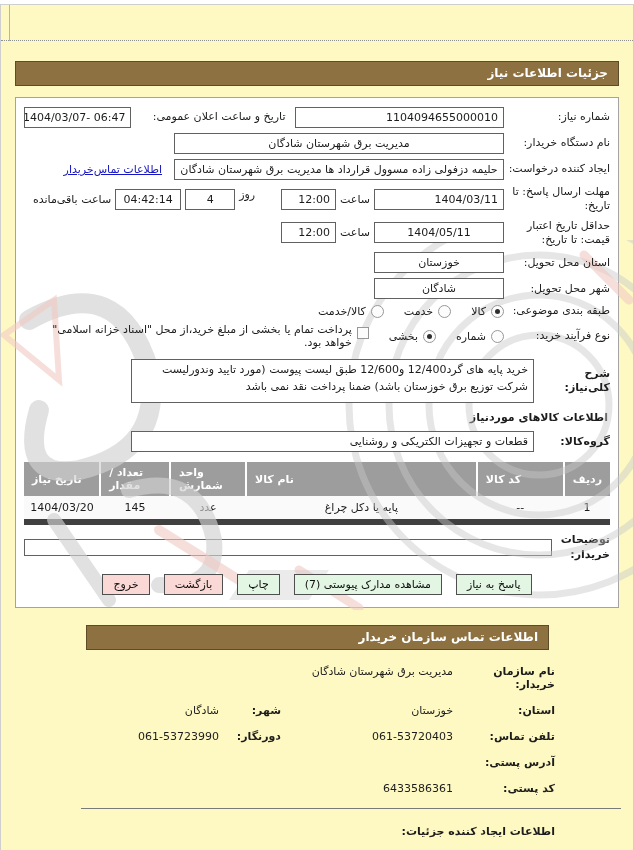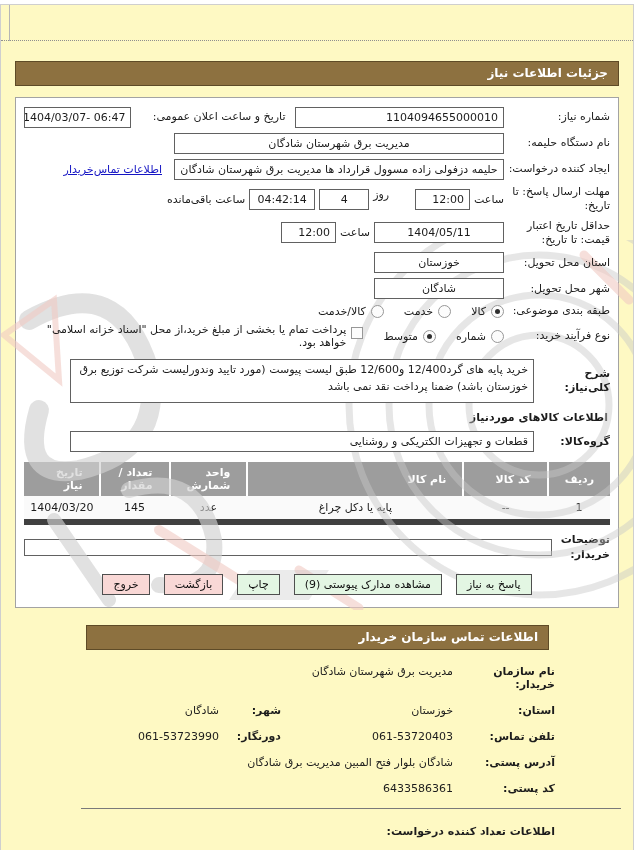--- a/index.html
+++ b/index.html
@@ -21,38 +21,38 @@
   .panel { margin:0 14px; border:1px solid #a3a3a3; background:#fff; padding:9px 8px 6px; position:relative; }
 
   .frow { display:flex; align-items:center; gap:4px; margin-bottom:5px; position:relative; z-index:2; }
   .flabel { width:102px; flex:none; line-height:1.3; }
   .b { font-weight:bold; }
   .box { border:1px solid #616161; background:#fff; height:21px; display:flex; align-items:center;
          padding:0 5px; overflow:hidden; white-space:nowrap; }
   .jc { justify-content:center; }
   .ltr { direction:ltr; unicode-bidi:embed; }
   .w115{width:115px} .w130{width:130px} .w195{width:224px} .w330{width:330px}
-  .w55{width:55px} .w50{width:50px} .w66{width:66px} .w458{width:464px}
+  .w55{width:55px} .w50{width:50px} .w66{width:66px} .w458{width:403px}
   .area { height:44px; white-space:normal; align-items:flex-start; padding-top:2px; line-height:1.5; }
   .gap20 { width:18px; flex:none; }
   .raised { position:relative; top:-5px; }
   .link { color:#1515c4; text-decoration:underline; cursor:pointer; margin-right:8px; }
 
   .radio { width:13px; height:13px; border-radius:50%; border:1px solid #979797; background:#fcfcfc;
            display:inline-block; position:relative; flex:none; }
   .radio.checked::after { content:""; position:absolute; top:3px; left:3px; right:3px; bottom:3px;
            border-radius:50%; background:#2f2f2f; }
   .chk { width:12px; height:12px; border:1px solid #979797; background:#fcfcfc; flex:none; position:relative; top:-3px; }
   .opt { margin-left:16px; display:inline-flex; align-items:center; gap:5px; }
 
   .goods-title { font-weight:bold; margin:8px 2px 7px; }
 
   table.items { width:100%; border-collapse:collapse; margin:10px 0 8px; }
-  table.items th { background:#9d9d9d; color:#fff; font-weight:bold; font-size:11px; padding:4px 16px;
-                   border-left:2px solid #fff; text-align:right; }
+  table.items th { background:#9d9d9d; color:#fff; font-weight:bold; font-size:11px; padding:4px 8px;
+                   border-left:2px solid #fff; text-align:left; }
   table.items th:last-child { border-left:none; }
   table.items td { background:#fafafa; border-bottom:6px solid #404040; padding:5px 4px; text-align:center; }
 
   .notes-row { display:flex; align-items:center; gap:4px; margin:2px 0 8px; }
   .notes-label { width:54px; flex:none; font-weight:bold; line-height:1.3; }
   .notes-input { flex:1; height:17px; border:1px solid #616161; background:#fff; font-family:inherit; font-size:11px; }
 
   .btnrow { display:flex; justify-content:center; align-items:center; gap:14px; margin:12px 0 6px; position:relative; z-index:2; }
   .btn { border:1px solid #4f4f4f; background:#e3f6e3; font-family:inherit; font-size:11px;
          padding:3px 10px; cursor:pointer; color:#111; }
@@ -110,32 +110,35 @@
       <span class="box w195">
           <span class="ltr">1104094655000010</span>
         </span>
       <span class="flabel" style="width:150px; margin-right:6px;">تاریخ و ساعت اعلان عمومی:</span>
       <span class="box w115">
           <span class="ltr">1404/03/07- 06:47</span>
         </span>
     </div>
 
     <div class="frow">
-      <span class="flabel">نام دستگاه حلیمه:</span>
+      <span class="flabel">نام دستگاه خریدار:</span>
       <span class="box w330 jc">مدیریت برق شهرستان شادگان</span>
     </div>
 
     <div class="frow">
       <span class="flabel">ایجاد کننده درخواست:</span>
       <span class="box w330 jc">حلیمه دزفولی زاده مسوول قرارداد ها مدیریت برق شهرستان شادگان</span>
       <a class="link">اطلاعات تماس‌خریدار</a>
     </div>
 
     <div class="frow">
       <span class="flabel">مهلت ارسال پاسخ: تا تاریخ:</span>
+      <span class="box w130" style="justify-content:flex-start">
+          <span class="ltr">1404/03/11</span>
+        </span>
       <span>ساعت</span>
       <span class="box w55">
           <span class="ltr">12:00</span>
         </span>
       <span class="gap20"></span>
       <span class="raised">روز</span>
       <span class="box w50 jc">4</span>
       <span class="box w66 jc">
           <span class="ltr">04:42:14</span>
         </span>
@@ -180,21 +183,21 @@
     </div>
 
     <div class="frow">
       <span class="flabel">نوع فرآیند خرید:</span>
       <span class="opt">
         <span class="radio"></span>
         <span>شماره</span>
       </span>
       <span class="opt">
         <span class="radio checked"></span>
-        <span>متوسط</span>
+        <span>بخشی</span>
       </span>
       <span class="opt">
         <span class="chk"></span>
         <span>پرداخت تمام یا بخشی از مبلغ خرید،از محل "اسناد خزانه اسلامی" خواهد بود.</span>
       </span>
     </div>
 
     <div class="frow" style="margin-top:10px">
       <span class="flabel b" style="width:72px">شرح کلی‌نیاز:</span>
       <span class="box w458 area">خرید پایه های گرد12/400 و12/600 طبق لیست پیوست (مورد تایید وندورلیست شرکت توزیع برق خوزستان باشد) ضمنا پرداخت نقد نمی باشد</span>
@@ -230,21 +233,21 @@
       </tbody>
     </table>
 
     <div class="notes-row">
       <span class="notes-label">توضیحات خریدار:</span>
       <input class="notes-input" type="text" value="" style="">
     </div>
 
     <div class="btnrow">
       <button class="btn">پاسخ به نیاز</button>
-      <button class="btn">مشاهده مدارک پیوستی (9)</button>
+      <button class="btn">مشاهده مدارک پیوستی (7)</button>
       <button class="btn">چاپ</button>
       <button class="btn pink">بازگشت</button>
       <button class="btn pink">خروج</button>
     </div>
   </div>
 
   <div class="bar bar2">
     <span>اطلاعات تماس سازمان خریدار</span>
   </div>
 
@@ -260,32 +263,31 @@
       <span>شادگان</span>
     </div>
     <div class="crow">
       <span class="clabel">تلفن تماس:</span>
       <span class="cval1"><span class="ltr">061-53720403</span></span>
       <span class="clabel2">دورنگار:</span>
       <span><span class="ltr">061-53723990</span></span>
     </div>
     <div class="crow">
       <span class="clabel">آدرس پستی:</span>
-      <span>شادگان بلوار فتح المبین مدیریت برق شادگان</span>
     </div>
     <div class="crow">
       <span class="clabel">کد پستی:</span>
       <span><span class="ltr">6433586361</span></span>
     </div>
   </div>
 
   <hr class="divider">
 
   <div>
-    <div class="creator-title">اطلاعات تعداد کننده درخواست:</div>
+    <div class="creator-title">اطلاعات ایجاد کننده جزئیات:</div>
     <div class="crow">
       <span class="clabel">نام:</span>
       <span>حلیمه</span>
     </div>
 
   </div>
 
 </div>
 
 </body></html>

